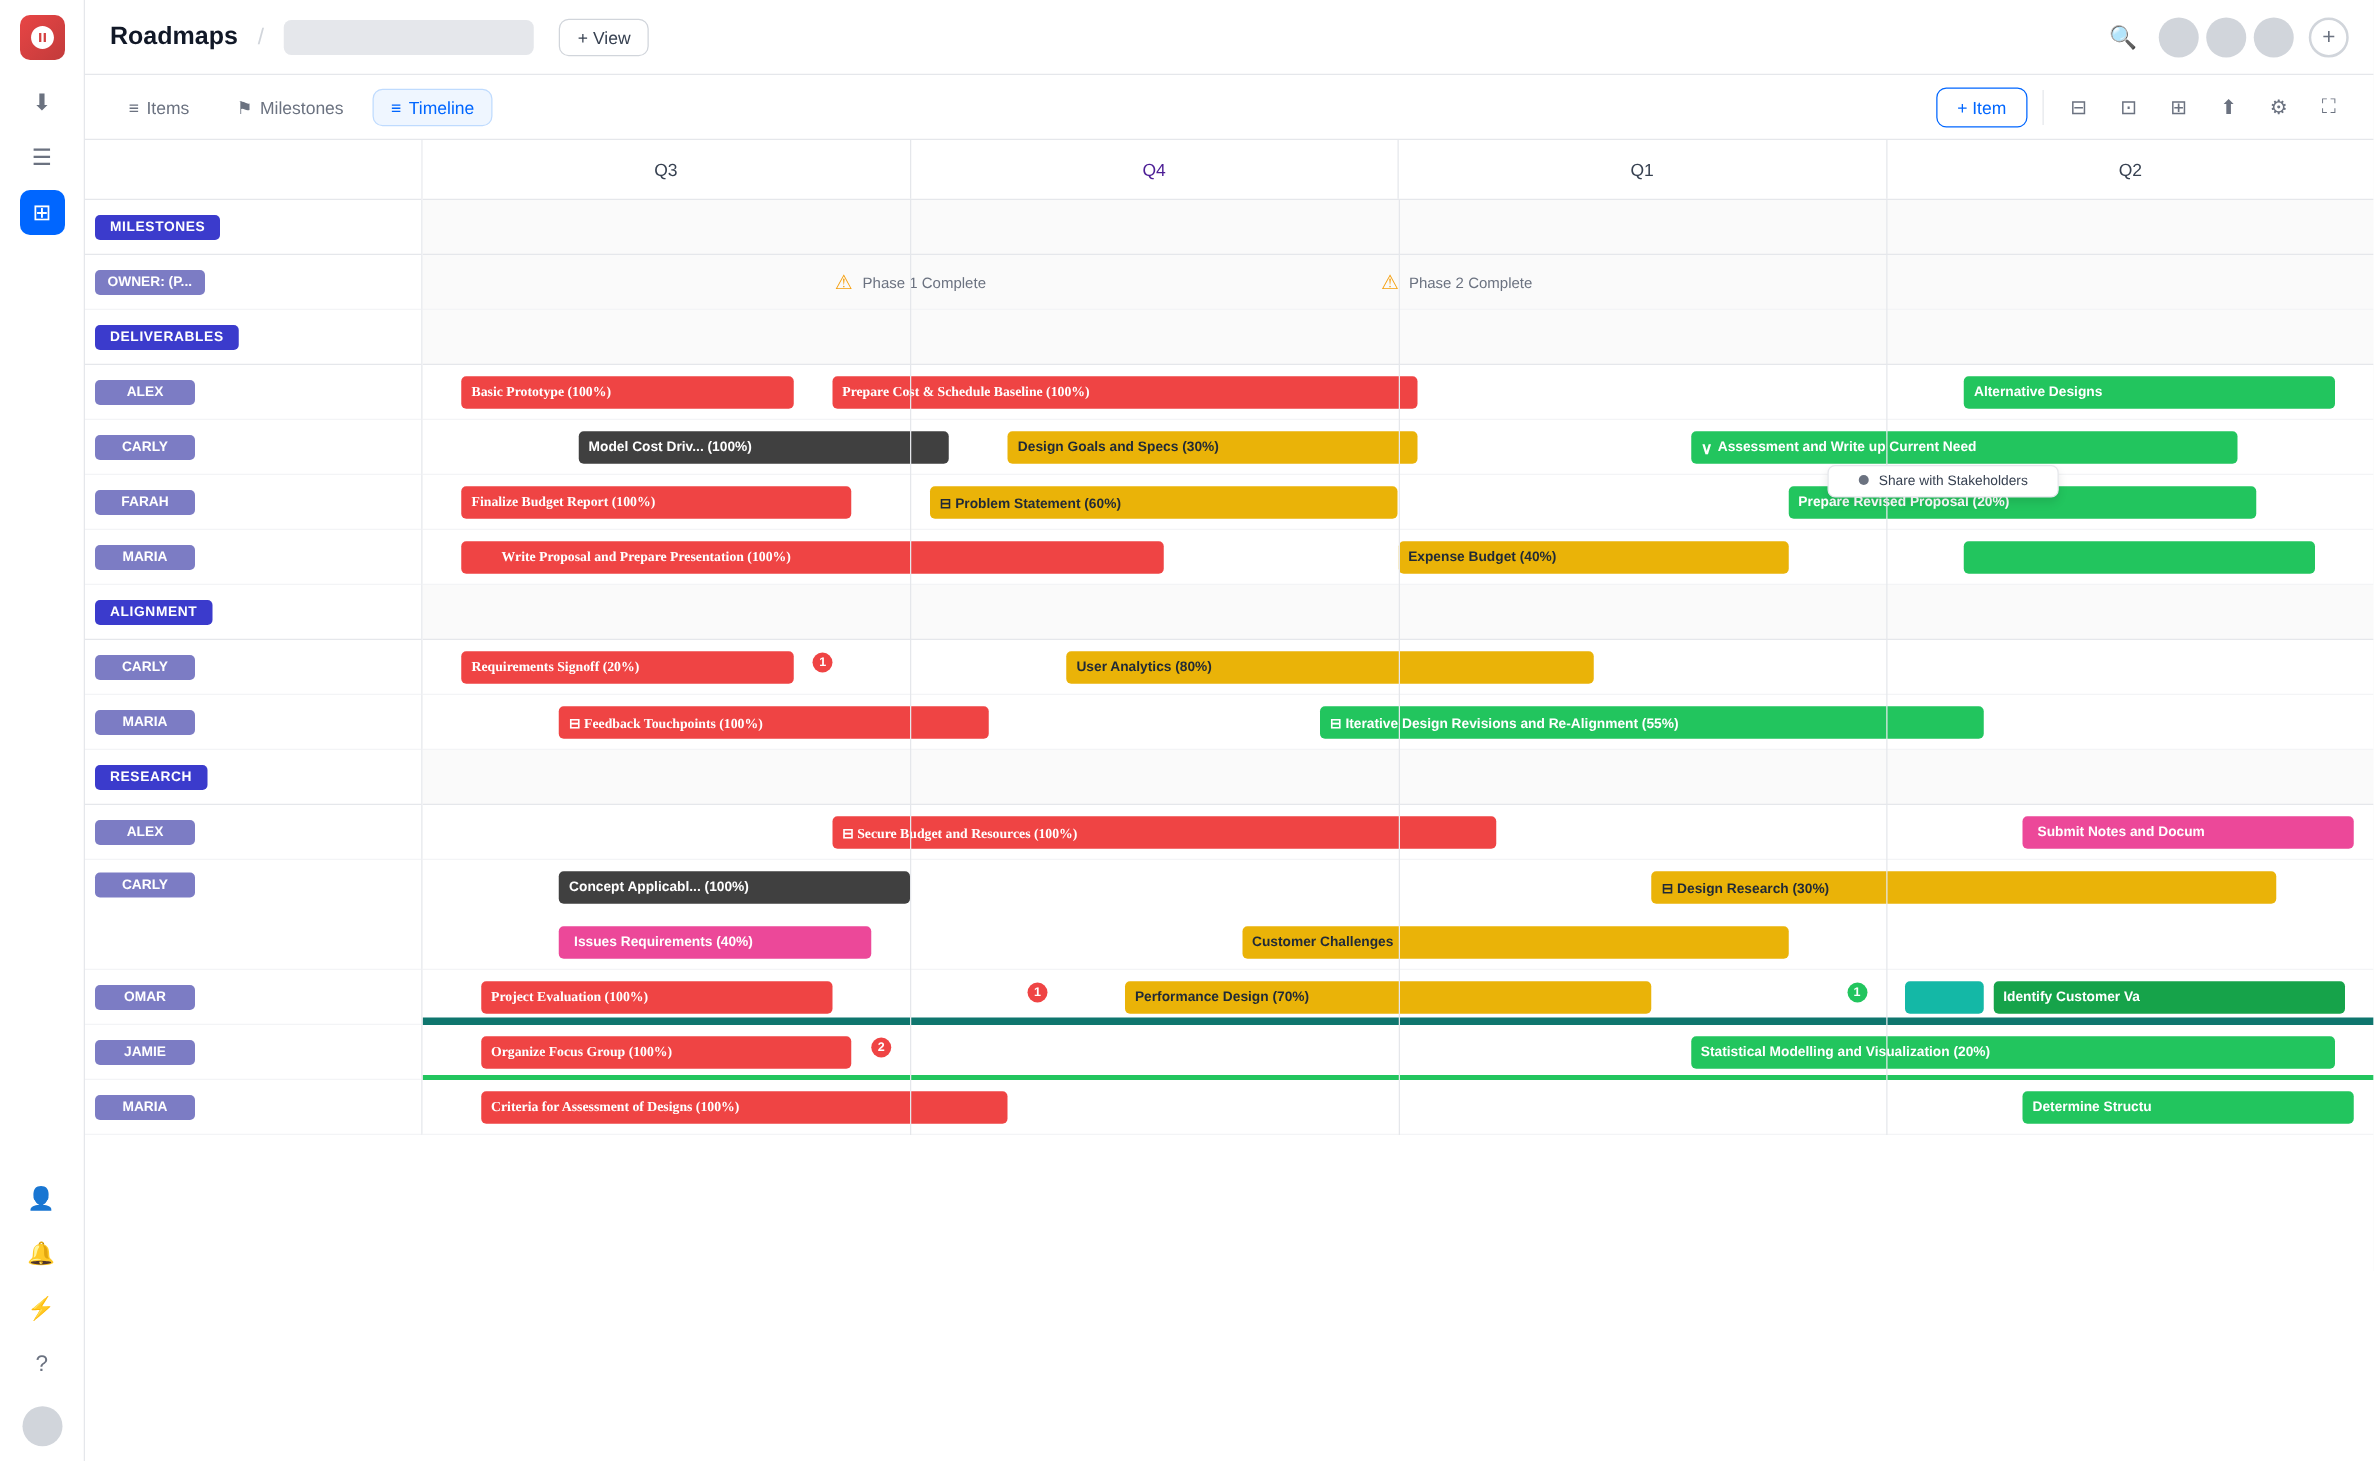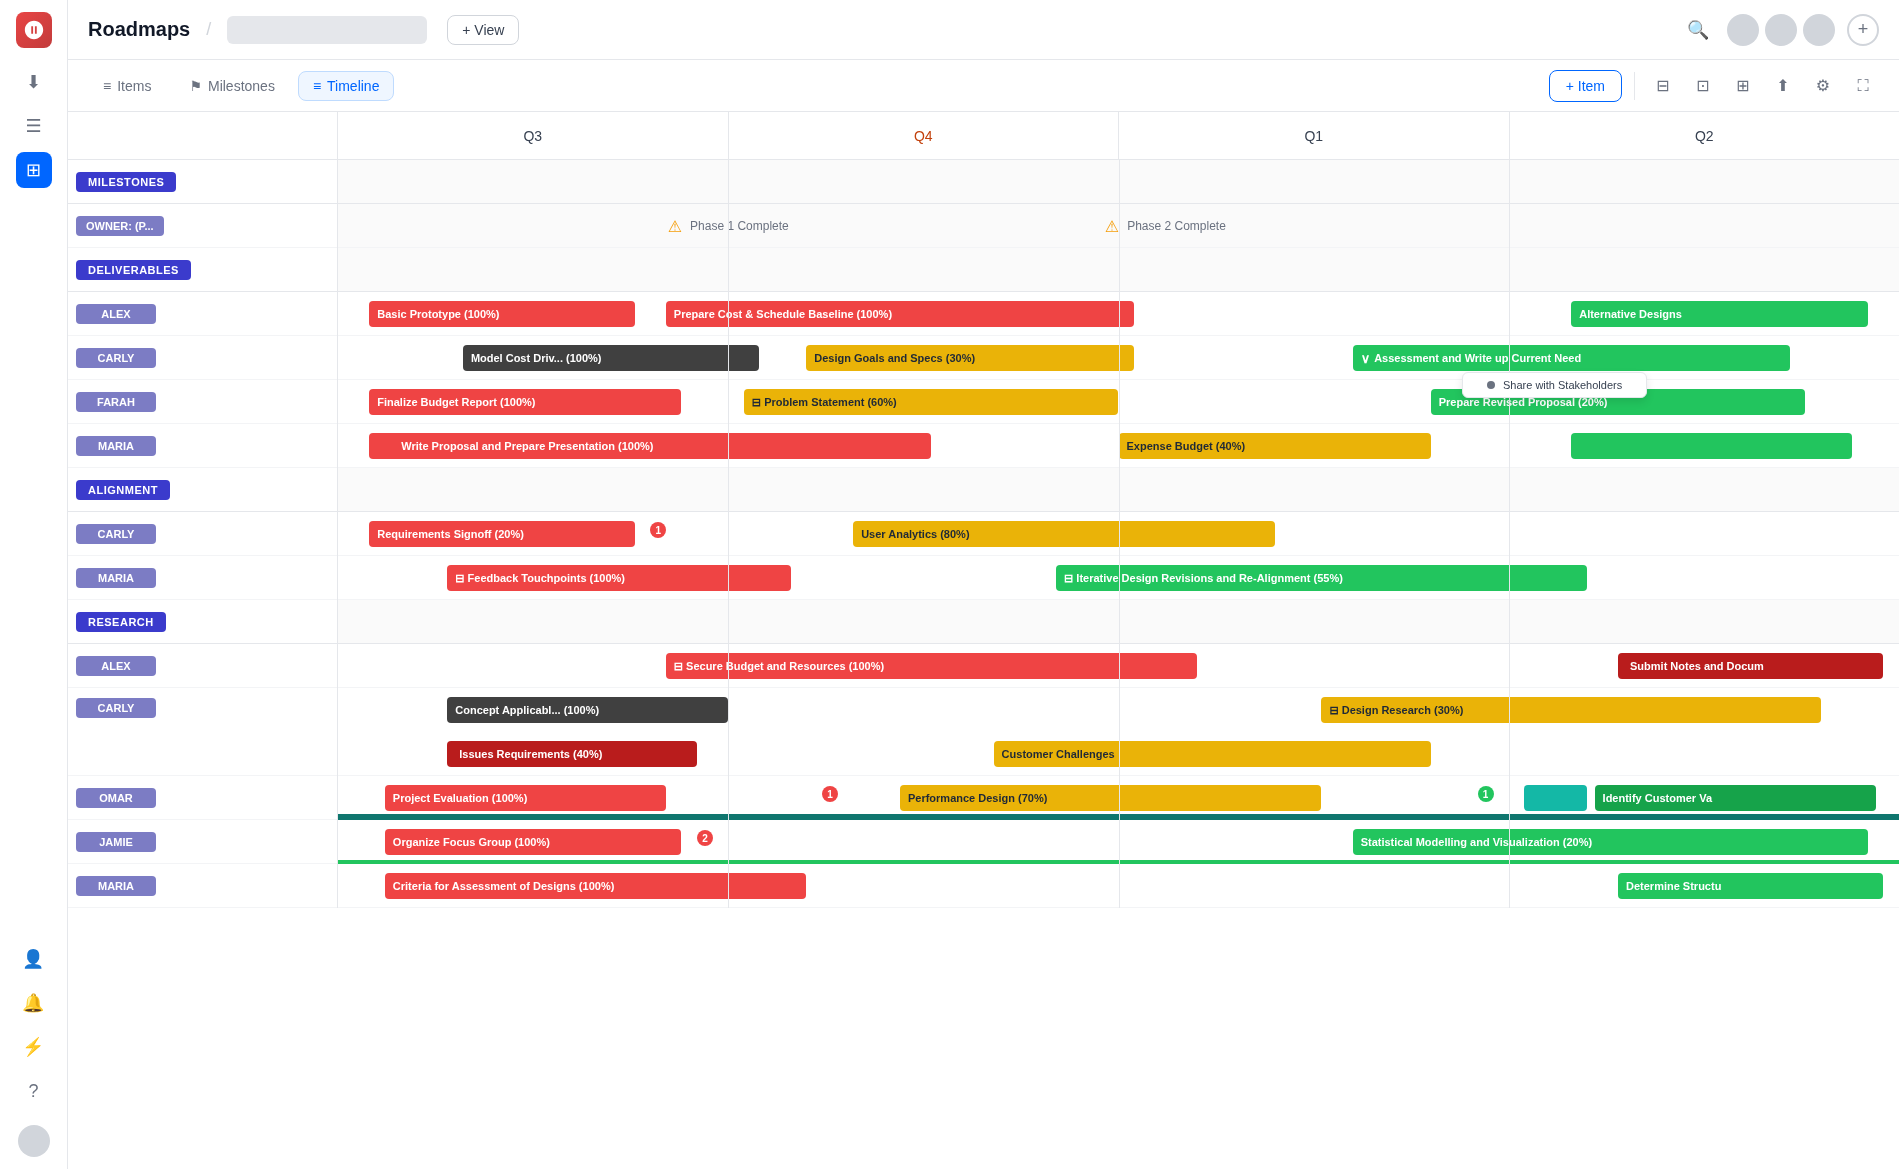--- a/index.html
+++ b/index.html
@@ -42,25 +42,25 @@
     .toolbar-action { width: 32px; height: 32px; display: flex; align-items: center; justify-content: center; color: #6b7280; cursor: pointer; font-size: 16px; border-radius: 6px; }
 
     
     .timeline-container { flex: 1; display: flex; overflow: hidden; }
     .label-row { height: 44px; display: flex; align-items: center; border-bottom: 1px solid #f3f4f6; padding: 0 8px; }
     .section-row { height: 44px; display: flex; align-items: center; border-bottom: 1px solid #e5e7eb; padding: 0 8px; }
 
     .section-label { background: #3b3bcc; color: white; font-size: 11px; font-weight: 700; padding: 4px 12px; border-radius: 4px; letter-spacing: 0.5px; }
     .owner-label { background: #7c7cc4; color: white; font-size: 11px; font-weight: 600; padding: 4px 10px; border-radius: 4px; min-width: 80px; text-align: center; }
     .bar { position: absolute; height: 26px; border-radius: 4px; display: flex; align-items: center; padding: 0 8px; font-size: 11px; font-weight: 600; color: white; white-space: nowrap; overflow: hidden; cursor: pointer; }
-    .bar-red { background: #ef4444; }
+    .bar-red { background: #ef4444; font-family: Liberation Serif, serif; }
     .bar-orange { background: #404040; }
     .bar-yellow { background: #eab308; color: #1f2937; }
     .bar-green { background: #22c55e; }
-    .bar-blue { background: #b91c1c; padding-left: 12px; }
+    .bar-blue { background: #ec4899; padding-left: 12px; }
 
     
     ::-webkit-scrollbar { width: 6px; height: 6px; }
     ::-webkit-scrollbar-track { background: #f1f1f1; }
     ::-webkit-scrollbar-thumb { background: #c1c1c1; border-radius: 3px; }
   </style>
 </head>
 <body>
 
 <div class="app-container">
@@ -182,21 +182,21 @@
             </div>
             <div class="label-row">
               <span class="owner-label">MARIA</span>
             </div>
           </div>
 
           <div style="flex:1; position:relative;">
 
             <div style="display:flex; height:48px; border-bottom:1px solid #e5e7eb; background:#fff; position:sticky; top:0; z-index:4;">
               <div style="flex:1; display:flex; align-items:center; justify-content:center; border-right:1px solid #e5e7eb; font-size:14px; font-weight:500; color:#374151;">Q3</div>
-              <div style="flex:1; display:flex; align-items:center; justify-content:center; border-right:1px solid #e5e7eb; font-size:14px; font-weight:500; color:#c2410c;">Q4</div>
+              <div style="flex:1; display:flex; align-items:center; justify-content:center; border-right:1px solid #e5e7eb; font-size:14px; font-weight:500; color:#4c1d95;">Q4</div>
               <div style="flex:1; display:flex; align-items:center; justify-content:center; border-right:1px solid #e5e7eb; font-size:14px; font-weight:500; color:#374151;">Q1</div>
               <div style="flex:1; display:flex; align-items:center; justify-content:center; font-size:14px; font-weight:500; color:#374151;">Q2</div>
             </div>
 
             <div style="height:44px; background:#fafafa; border-bottom:1px solid #e5e7eb;"></div>
 
             <div style="height:44px; position:relative; border-bottom:1px solid #f3f4f6; background:#fafafa;">
               <div style="position:absolute; left:25%; top:50%; transform:translateX(-50%) translateY(-50%); display:flex; align-items:center; gap:8px; font-size:12px; color:#6b7280;">
                 <span style="color:#f59e0b; font-size:16px;">⚠</span>
                 <span>Phase 1 Complete</span>

